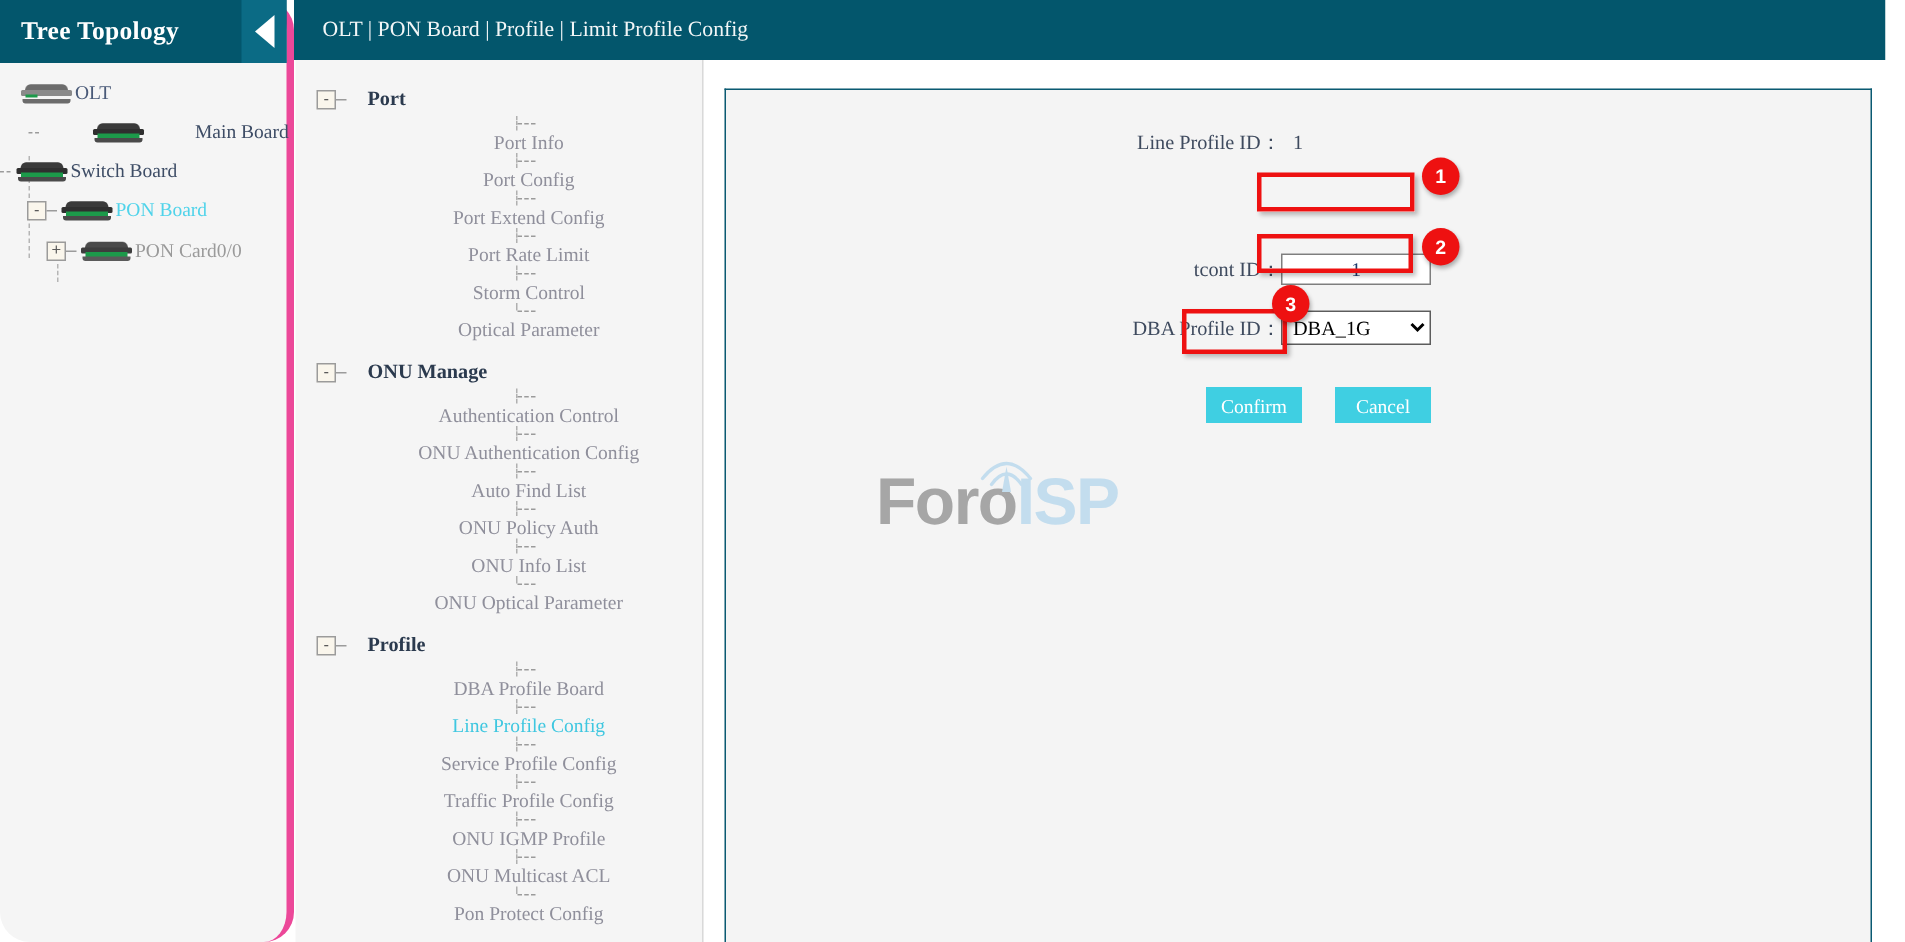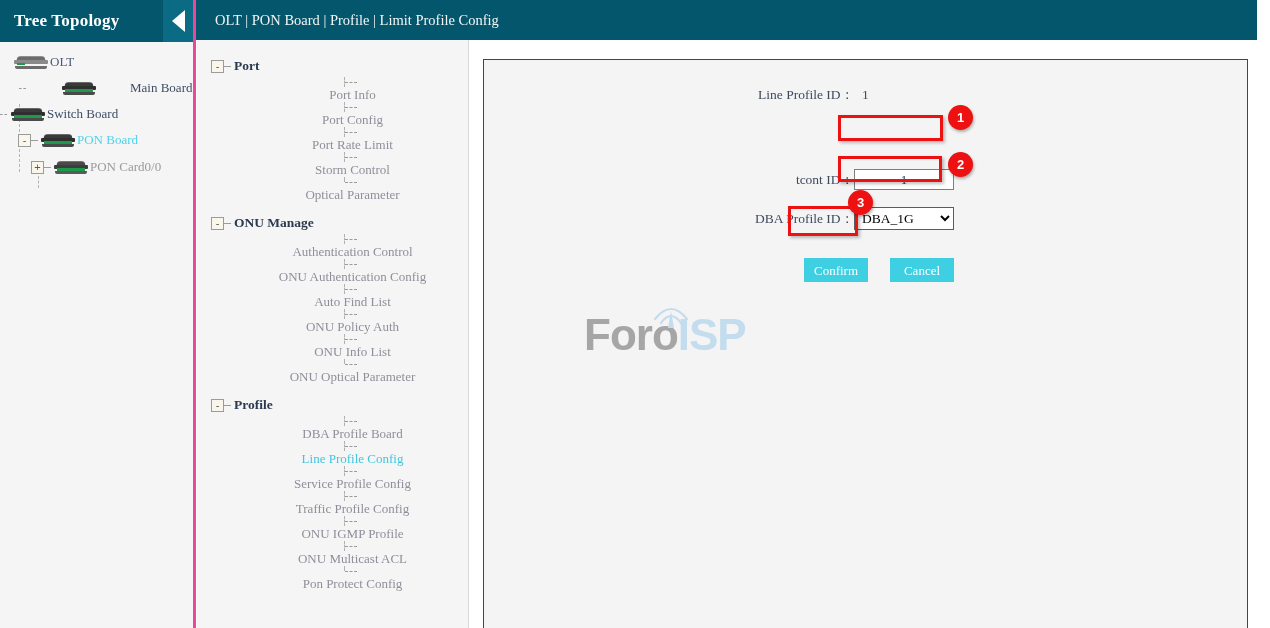--- a/index.html
+++ b/index.html
@@ -14,21 +14,22 @@
     position: relative;
     width: 1270px; height: 628px;
     background: #ffffff;
   }
 
   
   #tree-panel {
     position: absolute; left: 0; top: 0;
     width: 196px; height: 628px;
     background: #f5f5f5;
-    border-right: 3px solid #ec4899;
+    border-right: 5px solid #ec4899;
+    border-radius: 20px;
   }
   #tree-header {
     position: relative;
     height: 42px;
     background: #03566c;
     display: flex; align-items: center;
   }
   #tree-header-title {
     color: #ffffff;
     font-size: 17px;
@@ -154,21 +155,21 @@
   .mgroup-row {
     display: flex; align-items: center;
     height: 22px;
     padding-left: 14px;
     margin-top: 10px;
   }
   .mgroup-label {
     font-size: 13.5px;
     color: #2b3a4e;
     font-weight: bold;
-    margin-left: 3px;
+    margin-left: 14px;
     font-family: "Liberation Serif", serif;
     cursor: pointer;
   }
   .mitem-row {
     position: relative;
     display: flex; align-items: center;
     height: 25px;
     padding-left: 40px;
     flex-direction: column;
   }
@@ -424,20 +425,24 @@
     <div class="mitem-row">
       <span class="connector"></span>
       <span class="mitem-label">Port Info</span>
     </div>
     <div class="mitem-row">
       <span class="connector"></span>
       <span class="mitem-label">Port Config</span>
     </div>
     <div class="mitem-row">
       <span class="connector"></span>
+      <span class="mitem-label">Port Extend Config</span>
+    </div>
+    <div class="mitem-row">
+      <span class="connector"></span>
       <span class="mitem-label">Port Rate Limit</span>
     </div>
     <div class="mitem-row">
       <span class="connector"></span>
       <span class="mitem-label">Storm Control</span>
     </div>
     <div class="mitem-row last">
       <span class="connector"></span>
       <span class="mitem-label">Optical Parameter</span>
     </div>

